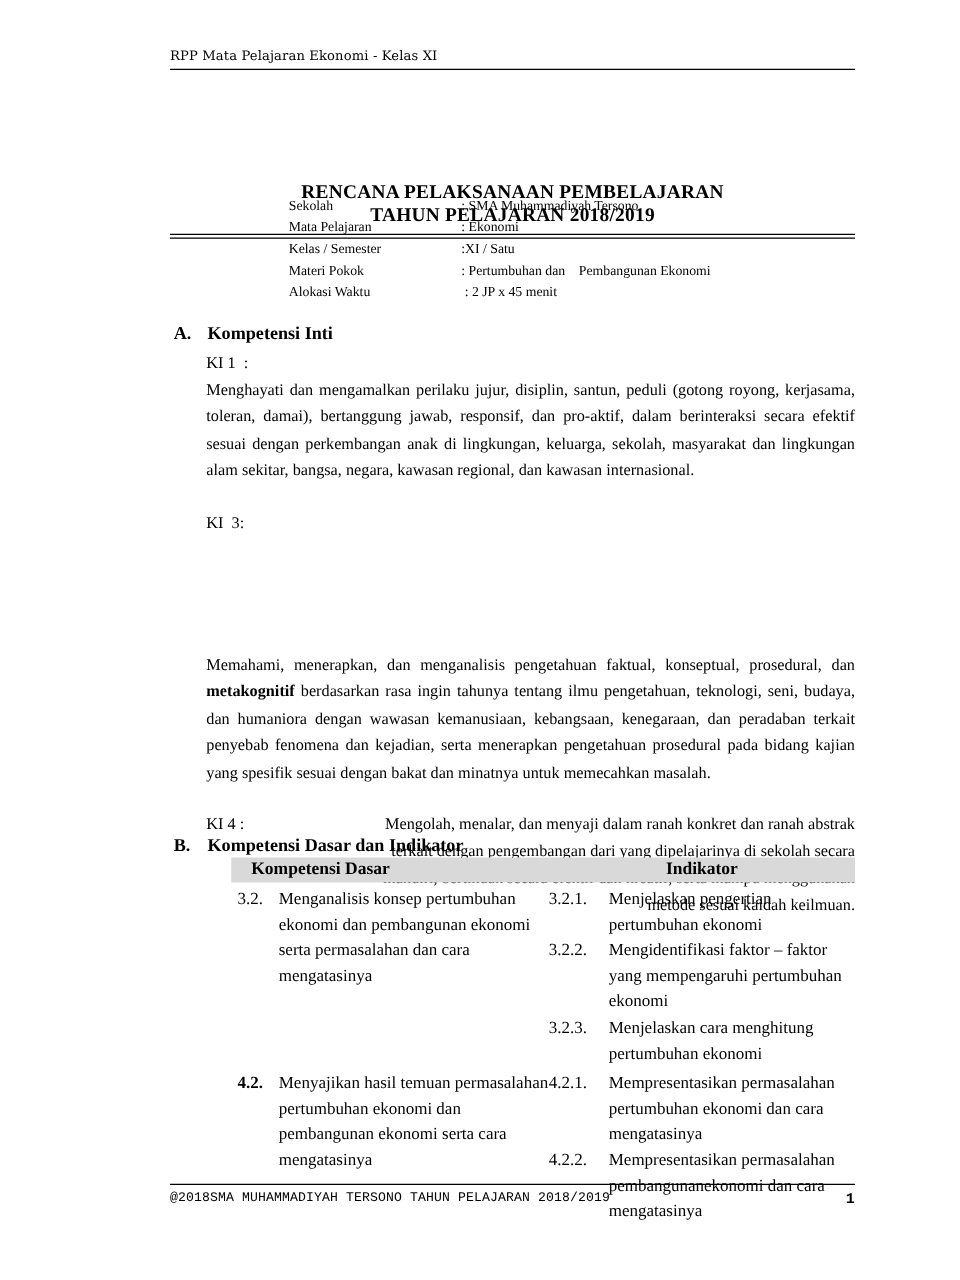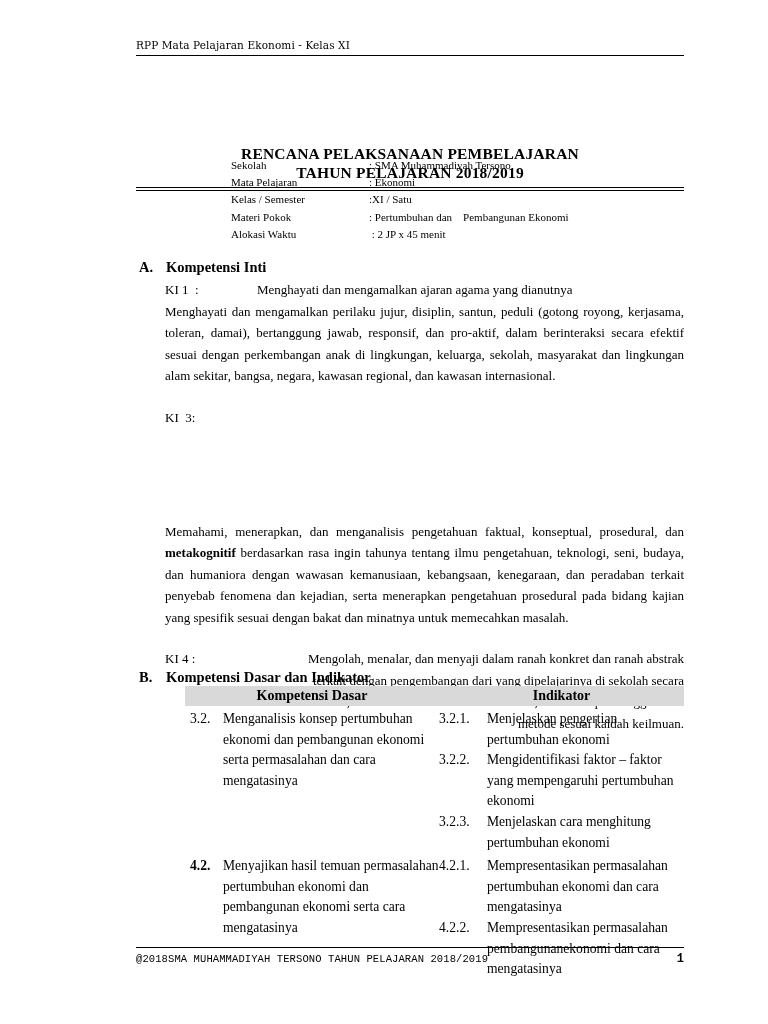--- a/index.html
+++ b/index.html
@@ -146,22 +146,22 @@
     display: flex;
     background: #d9d9d9;
     font-weight: bold;
     font-size: 14px;
     line-height: 20px;
     height: 20px;
   }
   .kd-head .col-a {
     width: 254px;
     flex: 0 0 254px;
-    text-align: center;
-    padding-left: 0;
+    text-align: left;
+    padding-left: 16px;
     box-sizing: border-box;
   }
   .kd-head .col-b {
     flex: 1 1 auto;
     text-align: center;
   }
   .kd-body { position: relative; }
   .kd-row {
     display: flex;
     font-size: 13.6px;
@@ -262,21 +262,20 @@
   <div class="section" style="top: 258px;">
     <div class="section-head">
       <div class="section-letter">A.</div>
       <div class="section-title">Kompetensi Inti</div>
     </div>
 
     <div class="ki-list">
 
       <div class="ki-item ki-1">
         <div class="ki-key">KI 1  :</div>
-        <div class="ki-body">Menghayati dan mengamalkan ajaran agama yang dianutnya</div>
       </div>
 
       <div class="ki-item ki-2">
         <div class="ki-body">Menghayati dan mengamalkan perilaku jujur, disiplin, santun, peduli (gotong royong, kerjasama, toleran, damai), bertanggung jawab, responsif, dan pro-aktif, dalam berinteraksi secara efektif sesuai dengan perkembangan anak di lingkungan, keluarga, sekolah, masyarakat dan lingkungan alam sekitar, bangsa, negara, kawasan regional, dan kawasan internasional.</div>
       </div>
 
       <div class="ki-item ki-3">
         <div class="ki-key">KI  3:</div>
         <div class="ki-body"><span>Memahami, menerapkan, dan menganalisis pengetahuan faktual, konseptual, prosedural, dan </span><strong>metakognitif</strong><span> berdasarkan rasa ingin tahunya tentang ilmu pengetahuan, teknologi, seni, budaya, dan humaniora dengan wawasan kemanusiaan, kebangsaan, kenegaraan, dan peradaban terkait penyebab fenomena dan kejadian, serta menerapkan pengetahuan prosedural pada bidang kajian yang spesifik sesuai dengan bakat dan minatnya untuk memecahkan masalah.</span></div>
       </div>

